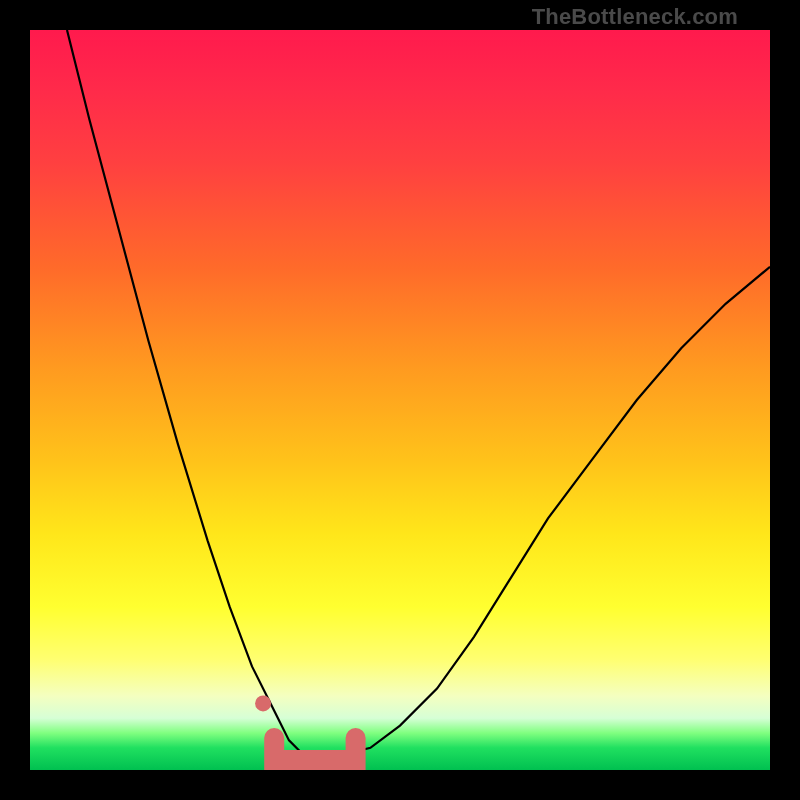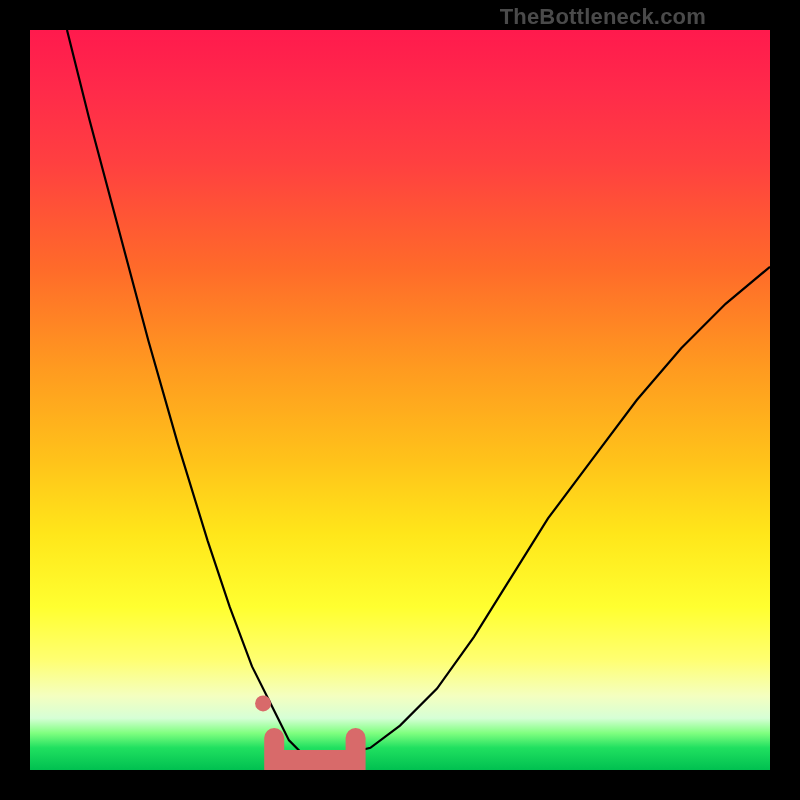--- a/index.html
+++ b/index.html
@@ -11,20 +11,21 @@
     font-family: Arial, Helvetica, sans-serif;
     overflow: hidden;
   }
   .frame {
     position: absolute;
     left: 0;
     top: 0;
     width: 716px;
     height: 800px;
     background: #000;
+    padding-left: 32px;
   }
   .plot {
     position: absolute;
     left: 30px;
     top: 30px;
     width: 740px;
     height: 740px;
     background: linear-gradient(to bottom,
       #ff1a4d 0%,
       #ff2a4a 8%,

